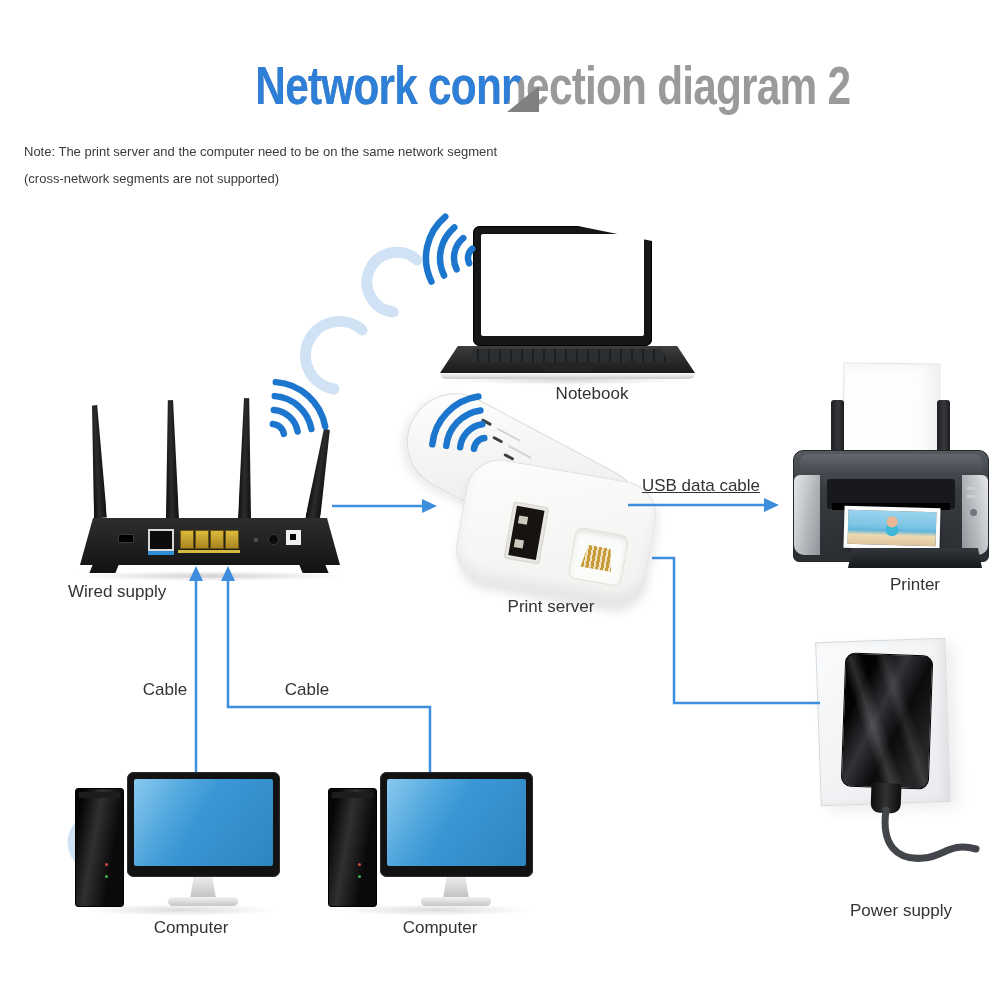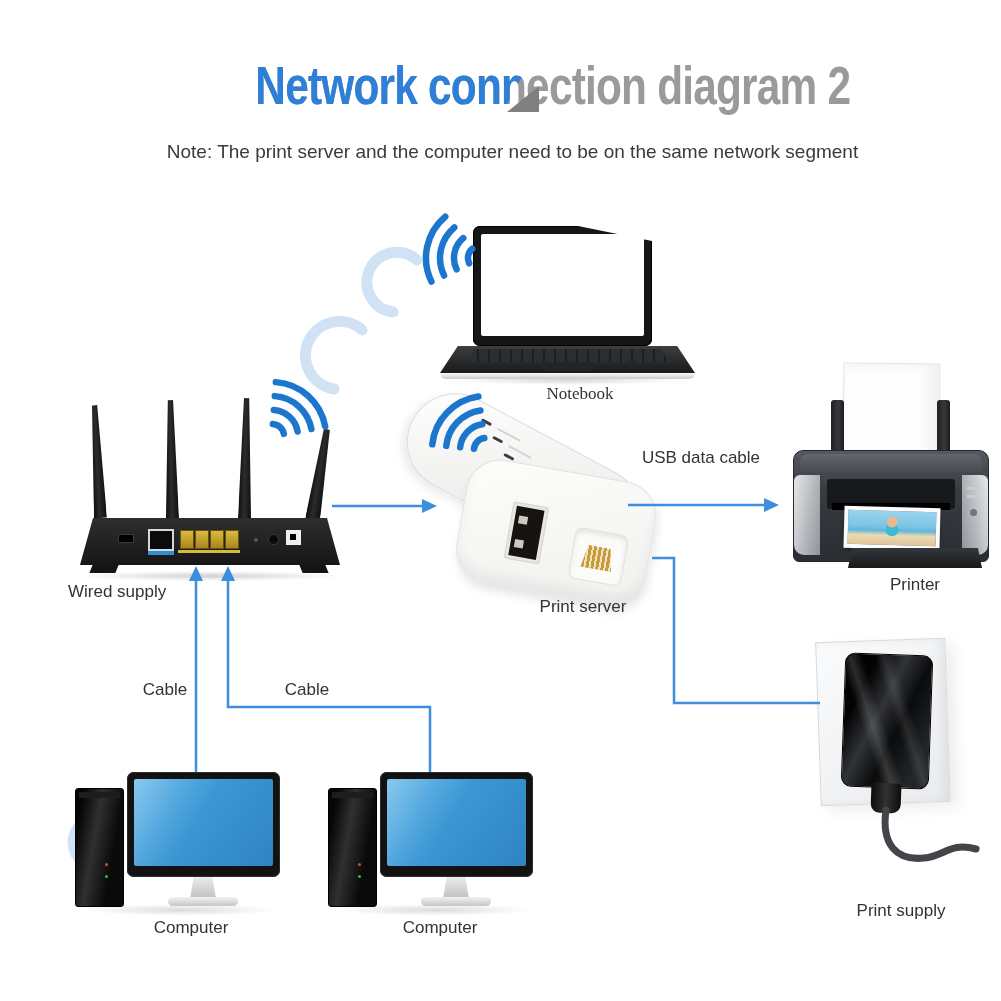--- a/index.html
+++ b/index.html
@@ -12,35 +12,35 @@
   .title-wrap{position:absolute;left:106px;top:58px;width:894px;text-align:center;z-index:3;}
   .title-inner{position:relative;display:inline-block;transform:scaleX(.8);transform-origin:center top;
                white-space:nowrap;font-size:53px;font-weight:bold;letter-spacing:-1px;line-height:1.05;}
   .title-gray{color:#9a9a9a;}
   .title-blue{position:absolute;left:0;top:0;color:#2e7fd8;
               clip-path:polygon(0 0,46.5% 0,41.5% 100%,0 100%);}
   .title-wedge{position:absolute;left:507px;top:86px;width:32px;height:26px;background:#808080;
                clip-path:polygon(100% 0,0 100%,100% 100%);z-index:4;}
 
   
-  .note{position:absolute;left:24px;top:138px;width:977px;text-align:center;font-size:19px;
+  .note{position:absolute;left:24px;top:138px;width:977px;font-size:13px;
         line-height:27px;color:#3a3a3a;z-index:3;}
 
   
   .label{position:absolute;font-size:17px;color:#333;white-space:nowrap;transform:translateX(-50%);z-index:5;}
-  .lb-notebook{left:580px;top:384px;font-family:Liberation Serif, serif;}
+  .lb-notebook{left:592px;top:384px;}
   .lb-router{left:68px;top:582px;transform:none;}
-  .lb-printserver{left:551px;top:597px;margin-left:32px;}
+  .lb-printserver{left:551px;top:597px;}
   .lb-printer{left:903px;top:575px;margin-left:12px;}
   .lb-power{left:901px;top:901px;}
   .lb-computer1{left:191px;top:918px;}
   .lb-computer2{left:440px;top:918px;}
   .lb-cable1{left:165px;top:680px;}
   .lb-cable2{left:307px;top:680px;}
-  .lb-usb{left:701px;top:448px;}
+  .lb-usb{left:701px;top:476px;text-decoration:underline;}
 
   
   .svg-layer{position:absolute;left:0;top:0;pointer-events:none;}
   .svg-bg{z-index:1;}
   .svg-fg{z-index:6;}
 
   
   .laptop{left:440px;top:222px;width:255px;height:165px;z-index:2;}
   .lap-shadow{left:12px;top:153px;width:232px;height:10px;
               background:radial-gradient(ellipse at center,rgba(0,0,0,.16) 0%,transparent 70%);}
@@ -187,20 +187,21 @@
   <div class="title-wrap">
     <div class="title-inner">
       <span class="title-gray">Network connection diagram 2</span>
       <span class="title-blue">Network connection diagram 2</span>
     </div>
   </div>
   <div class="title-wedge"></div>
 
   <div class="note">
     <div>Note: The print server and the computer need to be on the same network segment</div>
+    <div>(cross-network segments are not supported)</div>
   </div>
 
   <div class="dev laptop">
     <div class="abs lap-shadow"></div>
     <div class="abs lap-lid">
       <div class="abs lap-wedge"></div>
       <div class="abs lap-screen"></div>
     </div>
     <div class="abs lap-base">
       <div class="abs lap-keys"></div>
@@ -295,21 +296,21 @@
       <div class="abs cp-screen"></div>
     </div>
     <div class="abs cp-neck"></div>
     <div class="abs cp-base"></div>
   </div>
 
   <div class="label lb-notebook">Notebook</div>
   <div class="label lb-router">Wired supply</div>
   <div class="label lb-printserver">Print server</div>
   <div class="label lb-printer">Printer</div>
-  <div class="label lb-power">Print supply</div>
+  <div class="label lb-power">Power supply</div>
   <div class="label lb-computer1">Computer</div>
   <div class="label lb-computer2">Computer</div>
   <div class="label lb-cable1">Cable</div>
   <div class="label lb-cable2">Cable</div>
   <div class="label lb-usb">USB data cable</div>
 
   <svg class="svg-layer svg-fg" width="1001" height="1001" viewBox="0 0 1001 1001">
     <defs>
       <g id="wifiFan" stroke="#1d76cd" stroke-width="6.5" fill="none" stroke-linecap="round">
         <path d="M-7.4,-9.5 A12,12 0 0 1 7.4,-9.5"></path>

